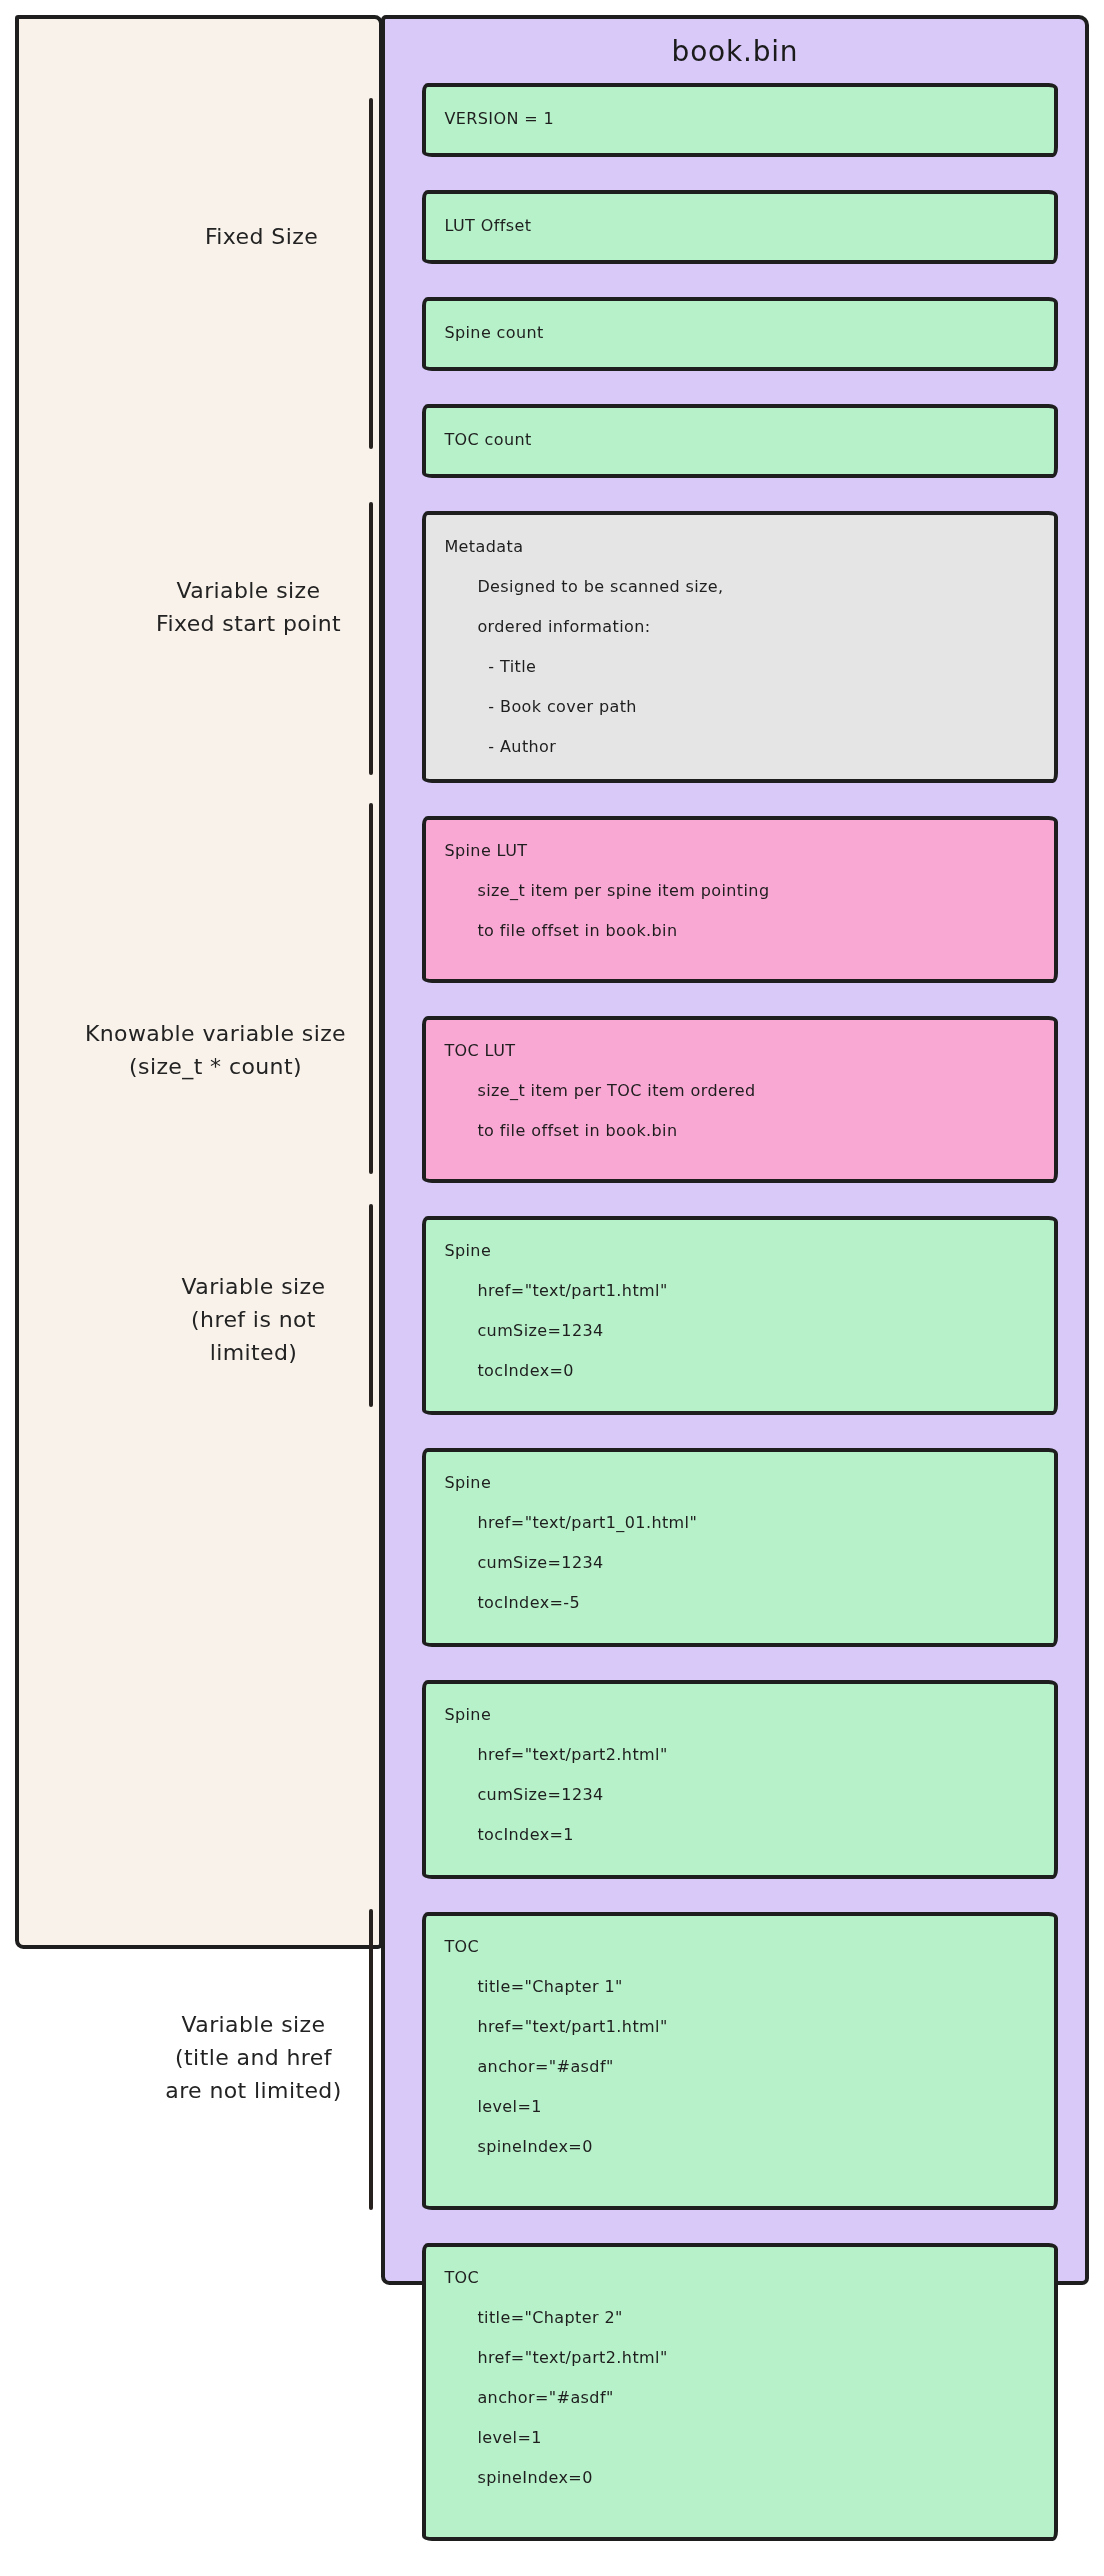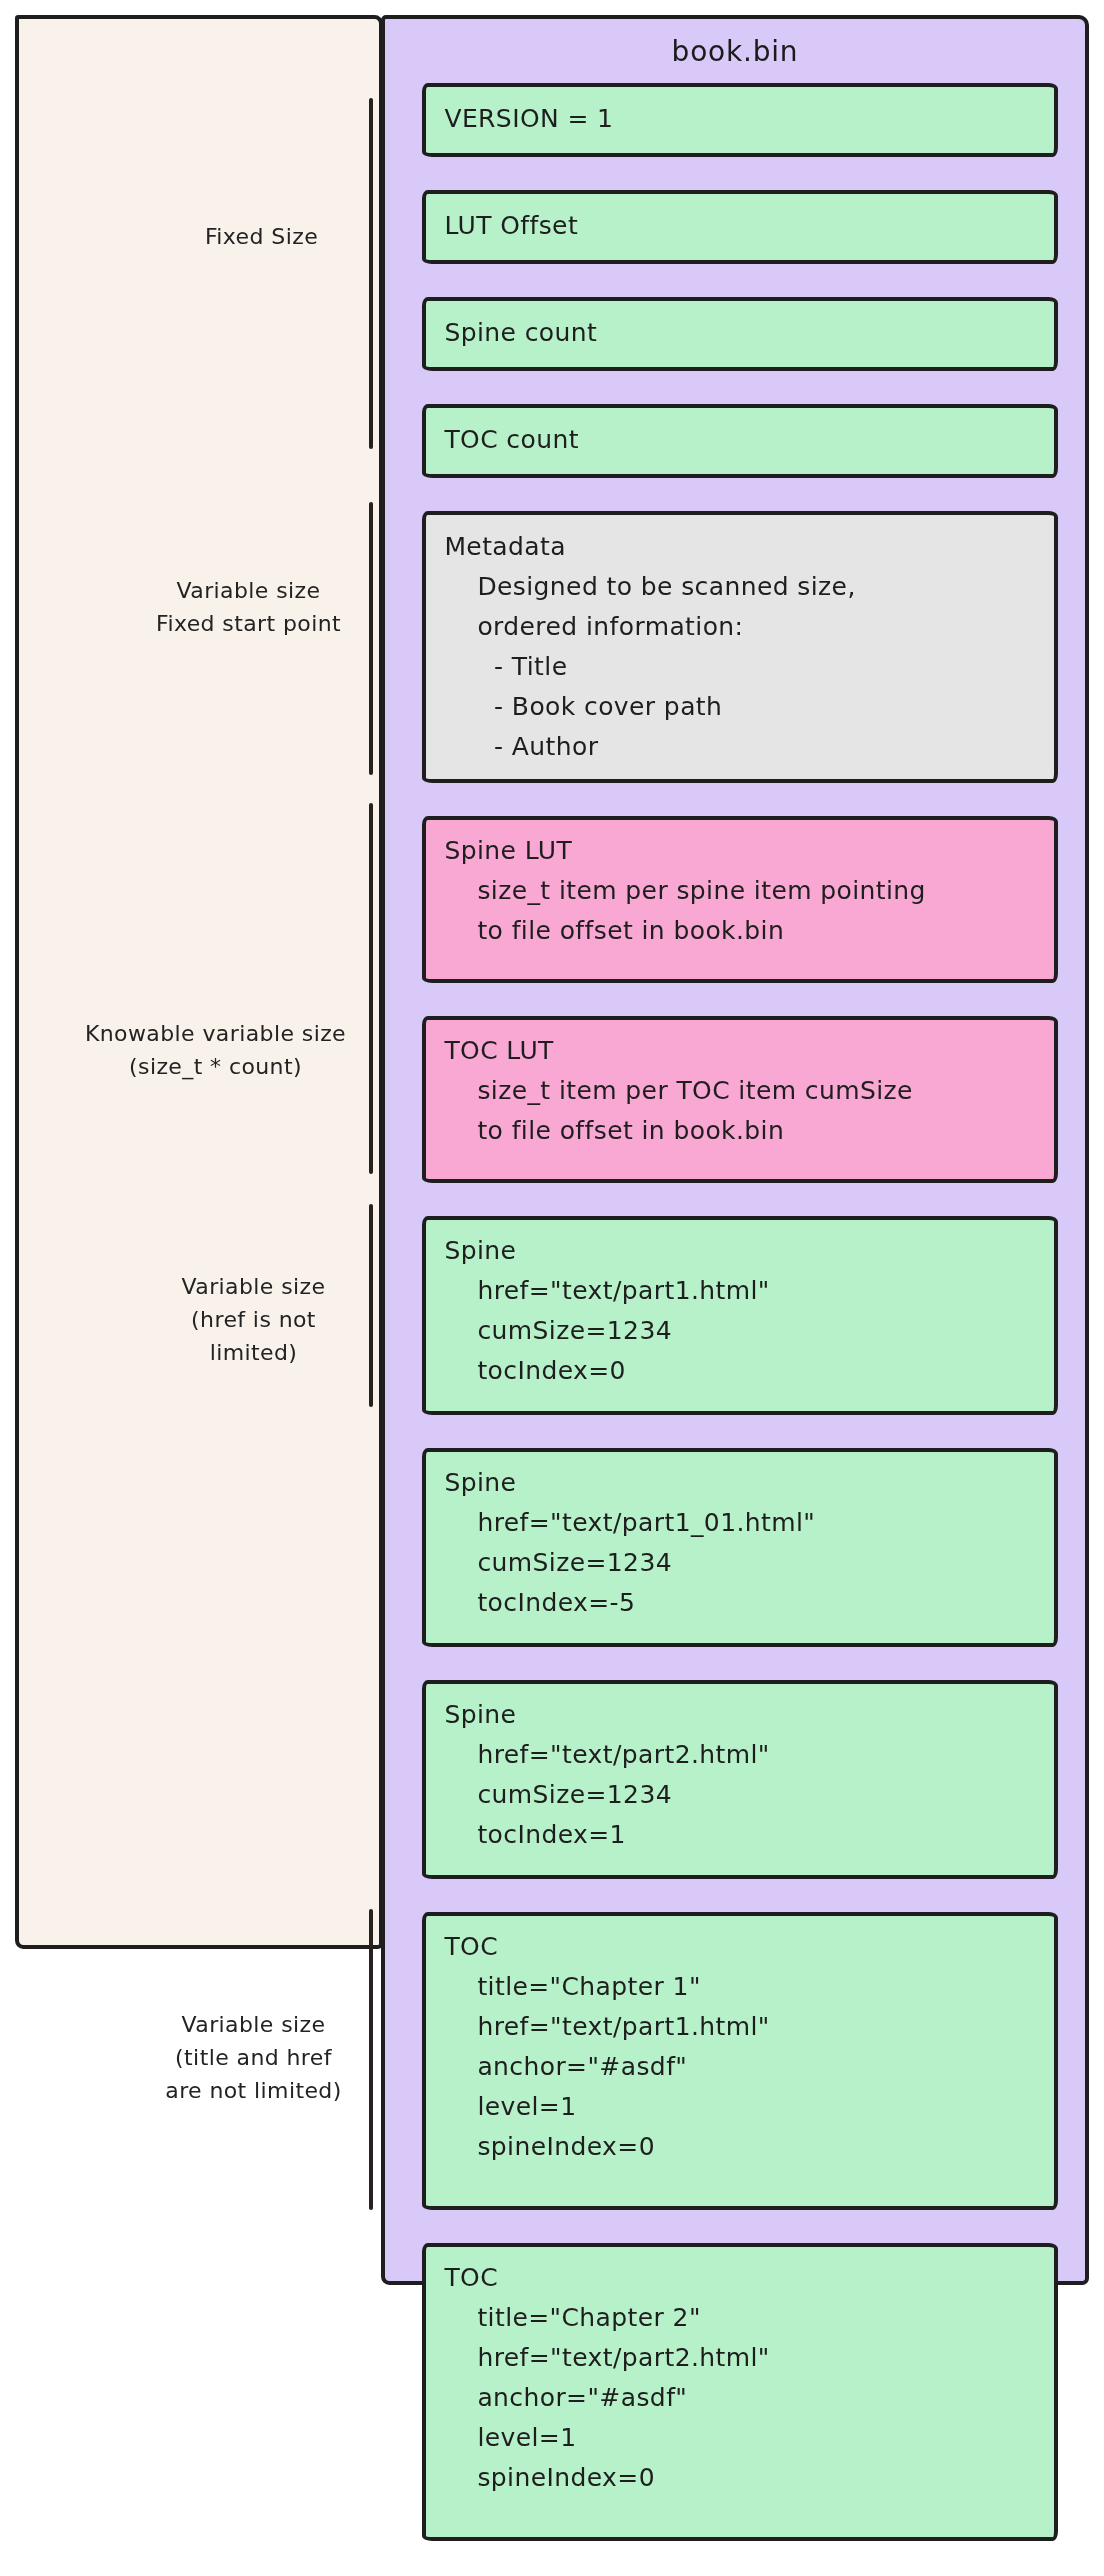--- a/index.html
+++ b/index.html
@@ -81,21 +81,21 @@
   }
   #bin-blocks {
     padding: 4.2px 27px 0 37px;
   }
   .block {
     box-sizing: border-box;
     border: 4.2px solid #1e1e1e;
     border-radius: 5.9px 9.2px 5px 10px / 8.4px 5.9px 10px 5px;
     margin-bottom: 33px;
     padding: 11.7px 16.7px 11.7px 18.4px;
-    font-size: 25px;
+    font-size: 16px;
     line-height: 40px;
     letter-spacing: 0.4px;
     white-space: pre;
     overflow: hidden;
   }
   .block.green  { background: #b7f1c9; }
   .block.yellow { background: #e5e5e5; }
   .block.blue   { background: #f9a8d4; }
   .block.h-field { min-height: 74px; }
   .block.h-meta  { min-height: 268px; }
@@ -131,21 +131,21 @@
 
   <div id="bin-container">
     <div id="bin-title">book.bin</div>
     <div id="bin-blocks">
         <div class="block green h-field"><div class="btitle">VERSION = 1</div></div>
         <div class="block green h-field"><div class="btitle">LUT Offset</div></div>
         <div class="block green h-field"><div class="btitle">Spine count</div></div>
         <div class="block green h-field"><div class="btitle">TOC count</div></div>
         <div class="block yellow h-meta"><div class="btitle">Metadata</div><div class="bline">Designed to be scanned size,</div><div class="bline">ordered information:</div><div class="bline">  - Title</div><div class="bline">  - Book cover path</div><div class="bline">  - Author</div></div>
         <div class="block blue h-lut"><div class="btitle">Spine LUT</div><div class="bline">size_t item per spine item pointing</div><div class="bline">to file offset in book.bin</div></div>
-        <div class="block blue h-lut"><div class="btitle">TOC LUT</div><div class="bline">size_t item per TOC item cumSize</div><div class="bline">to file offset in book.bin</div></div>
+        <div class="block blue h-lut"><div class="btitle">TOC LUT</div><div class="bline">size_t item per TOC item ordered</div><div class="bline">to file offset in book.bin</div></div>
         <div class="block green h-spine"><div class="btitle">Spine</div><div class="bline">href="text/part1.html"</div><div class="bline">cumSize=1234</div><div class="bline">tocIndex=0</div></div>
         <div class="block green h-spine"><div class="btitle">Spine</div><div class="bline">href="text/part1_01.html"</div><div class="bline">cumSize=1234</div><div class="bline">tocIndex=-5</div></div>
         <div class="block green h-spine"><div class="btitle">Spine</div><div class="bline">href="text/part2.html"</div><div class="bline">cumSize=1234</div><div class="bline">tocIndex=1</div></div>
         <div class="block green h-toc"><div class="btitle">TOC</div><div class="bline">title="Chapter 1"</div><div class="bline">href="text/part1.html"</div><div class="bline">anchor="#asdf"</div><div class="bline">level=1</div><div class="bline">spineIndex=0</div></div>
         <div class="block green h-toc"><div class="btitle">TOC</div><div class="bline">title="Chapter 2"</div><div class="bline">href="text/part2.html"</div><div class="bline">anchor="#asdf"</div><div class="bline">level=1</div><div class="bline">spineIndex=0</div></div>
       </div>
   </div>
 
 </div>
 

